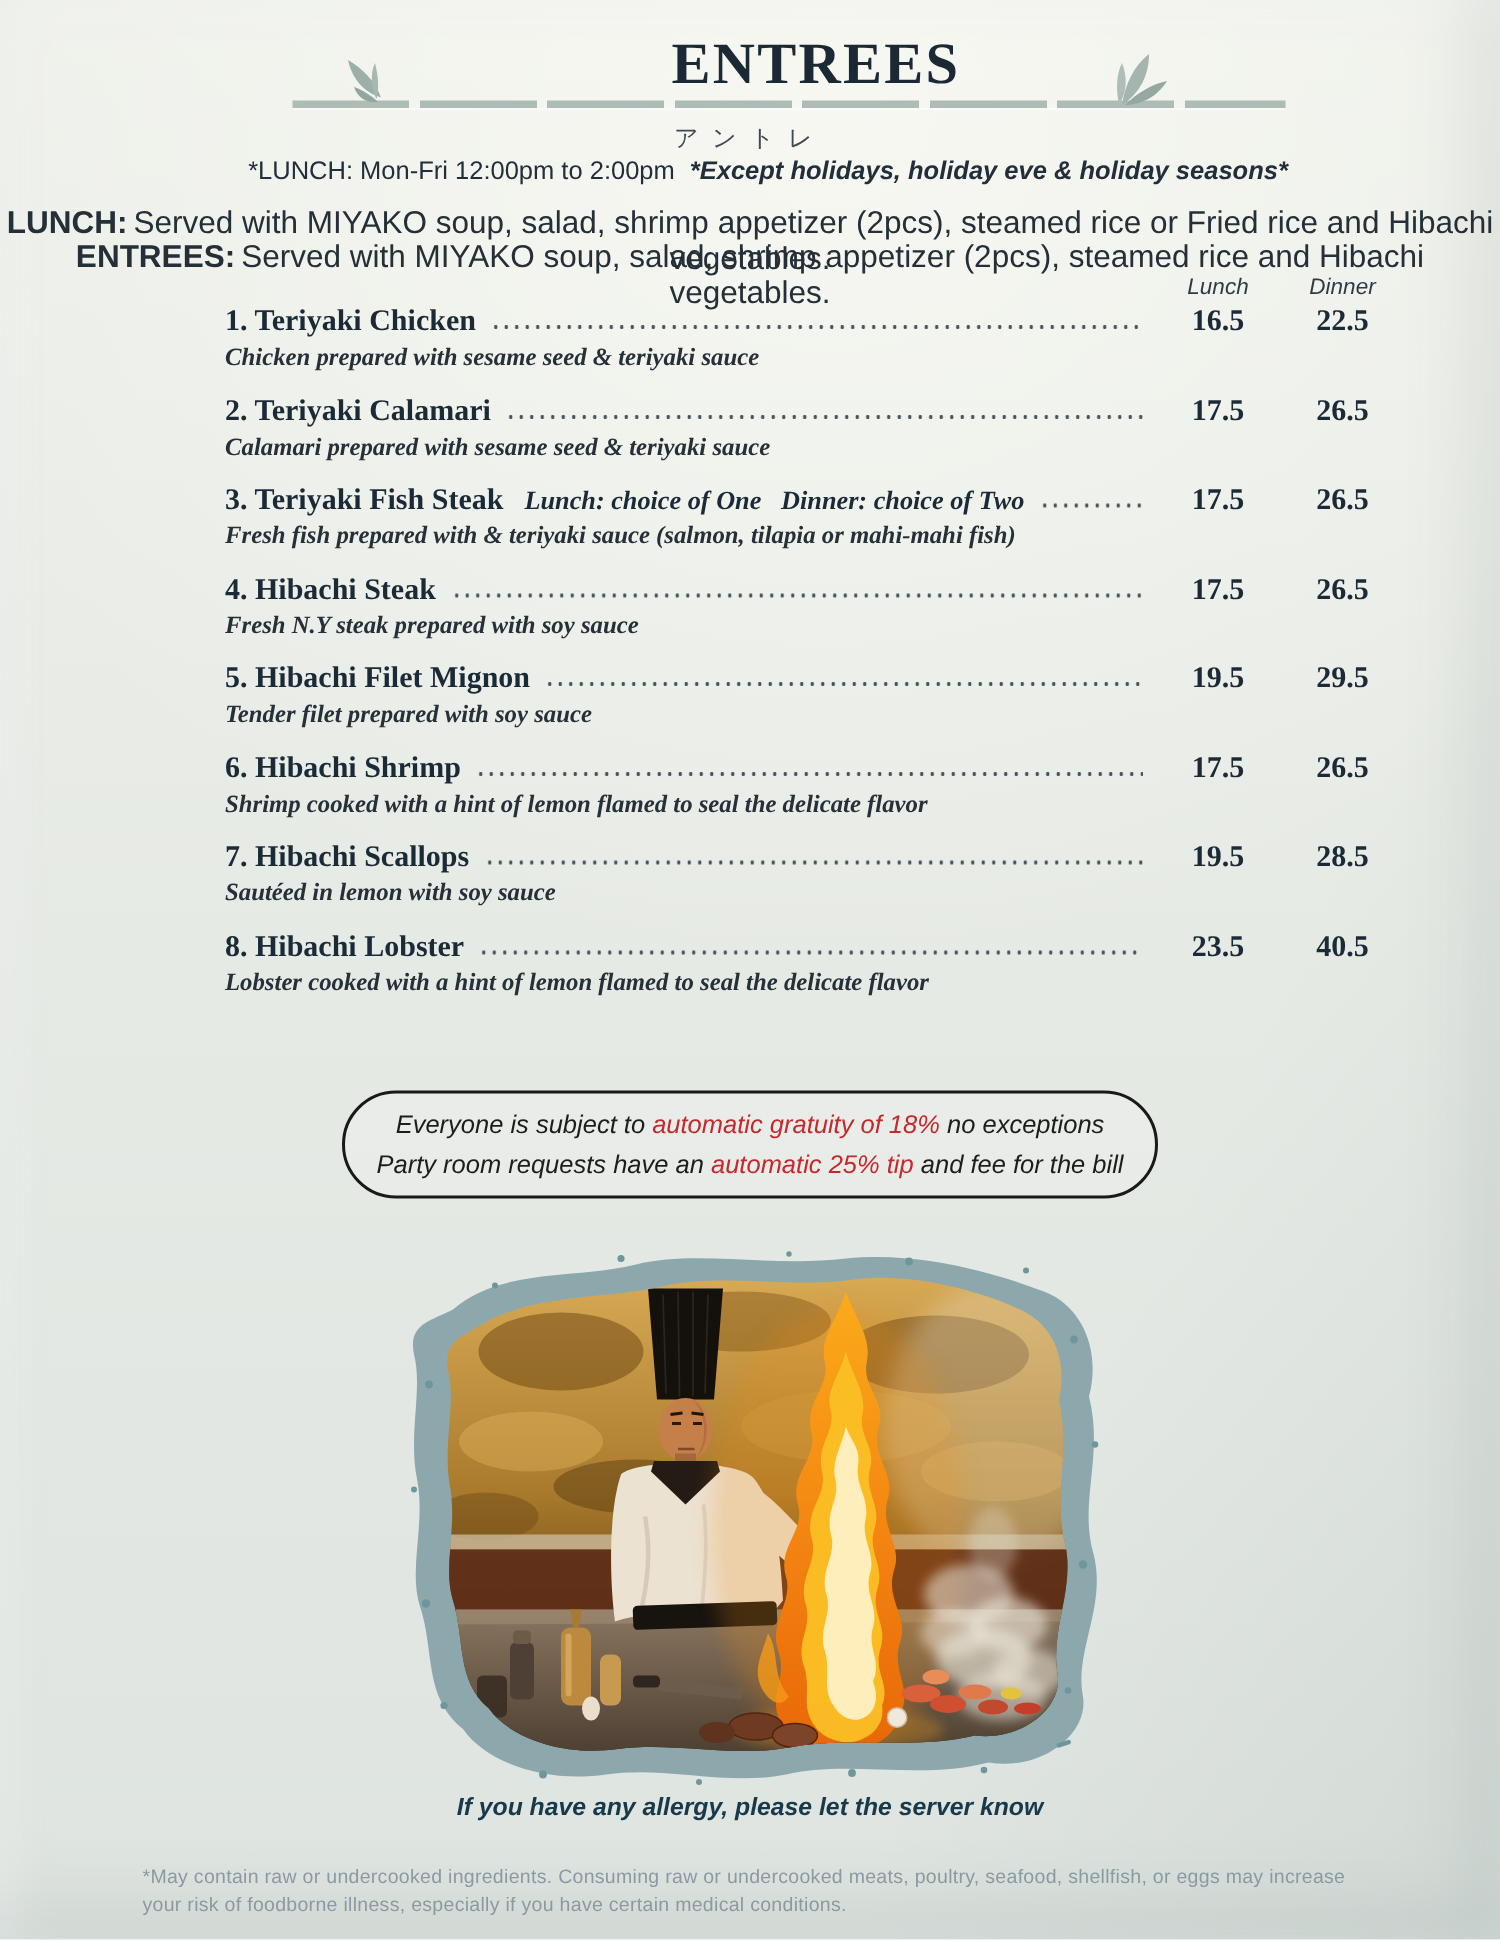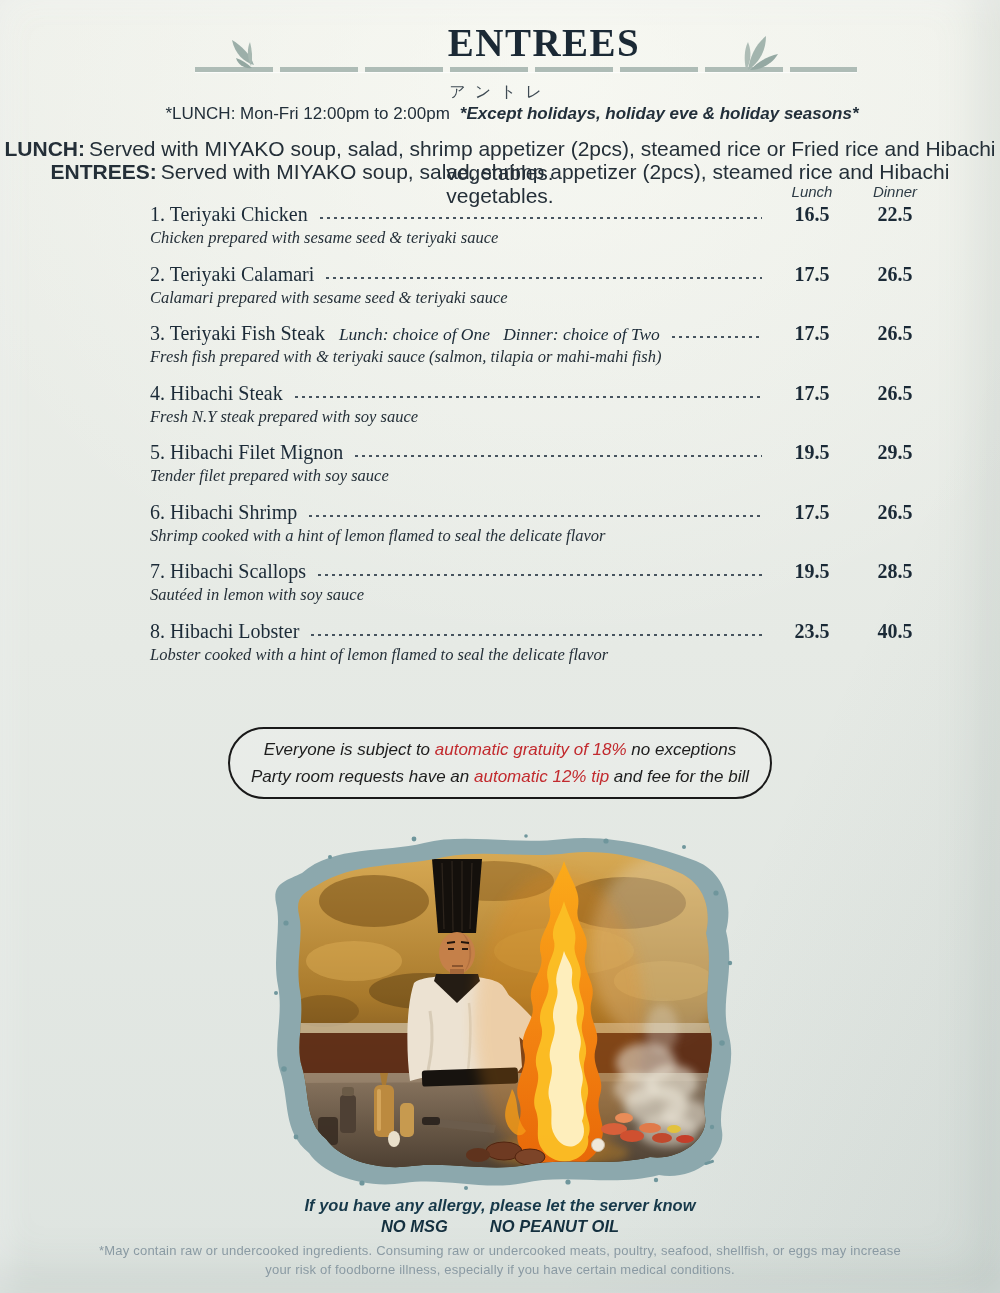--- a/index.html
+++ b/index.html
@@ -29,44 +29,44 @@
   .served.l1{top:137px;} .served.l2{top:160px;}
   .served b{font-weight:700;margin-right:4px;}
   
   .menu{position:absolute;top:183px;left:150px;width:788px;}
   .colheads{display:flex;margin-bottom:3px;font-style:italic;font-size:15px;color:#2d3b45;}
   .colheads .spacer{flex:1;}
   .col,.price{width:80px;text-align:center;}
   .col:last-child{width:86px;}
   .item{margin-bottom:14.5px;}
   .row{display:flex;align-items:baseline;}
-  .iname{font-family:"Liberation Serif",serif;font-weight:400;font-size:20px;color:#1b2a37;white-space:nowrap;text-align:center;}
+  .iname{font-family:"Liberation Serif",serif;font-weight:700;font-size:20px;color:#1b2a37;white-space:nowrap;text-align:center;}
   .inote{font-family:"Liberation Serif",serif;font-style:italic;font-size:17.5px;white-space:pre;}
   .inote:not(:empty){margin-left:14px;}
   .leader{flex:1;align-self:flex-end;height:4px;margin:0 10px 6px 10px;
     background-image:radial-gradient(circle,#47545f 1.15px,rgba(0,0,0,0) 1.35px);
     background-size:7px 4px;background-repeat:repeat-x;background-position:0 50%;}
   .price{font-family:"Liberation Serif",serif;font-weight:700;font-size:20px;color:#1b2a37;}
   .price.dn{width:86px;}
-  .desc{font-family:"Liberation Serif",serif;font-style:italic;font-size:16.5px;color:#253039;margin-top:2px;}
+  .desc{font-family:"Liberation Serif",serif;font-style:italic;font-size:16.5px;color:#253039;margin-top:2px;font-weight:bold;}
   
   .notice{position:absolute;top:727px;left:50%;transform:translateX(-50%);
     width:524px;border:2.5px solid #191919;border-radius:36px;padding:7px 8px;text-align:center;
     background:rgba(255,255,255,.15);}
   .notice p{margin:0;font-size:17px;font-weight:400;font-style:italic;color:#1d1d1d;line-height:27px;}
   .notice .red{color:#c22a2e;}
   
   .photo{position:absolute;top:831px;left:264px;width:478px;height:365px;margin:0;}
   
   .allergy{position:absolute;top:1196px;left:0;width:100%;text-align:center;margin:0;
     font-size:16.5px;font-weight:700;font-style:italic;color:#17394a;}
   .nomsg{position:absolute;top:1217px;left:0;width:100%;text-align:center;margin:0;
     font-size:16.5px;font-weight:700;font-style:italic;color:#14303f;}
   .nomsg .g2{margin-left:42px;}
-  .disclaimer{position:absolute;top:1241px;left:95px;width:810px;text-align:center;margin:0;
+  .disclaimer{position:absolute;top:1241px;left:95px;width:810px;text-align:left;margin:0;
     font-size:13px;line-height:19px;color:#8a9aa3;letter-spacing:.2px;}
 </style>
 </head>
 <body>
 
 <div class="page">
 
   <h1 class="title">ENTREES</h1>
 
   <div class="stalk"></div>
@@ -177,21 +177,21 @@
         <span class="leader"></span>
         <span class="price">23.5</span>
         <span class="price dn">40.5</span>
       </div>
       <div class="desc">Lobster cooked with a hint of lemon flamed to seal the delicate flavor</div>
     </div>
   </section>
 
   <div class="notice">
     <p><span>Everyone is subject to </span><span class="red">automatic gratuity of 18%</span><span> no exceptions</span></p>
-    <p><span>Party room requests have an </span><span class="red">automatic 12% tip</span><span> and fee for the bill</span></p>
+    <p><span>Party room requests have an </span><span class="red">automatic 25% tip</span><span> and fee for the bill</span></p>
   </div>
 
   <figure class="photo">
     <svg width="478" height="365" viewBox="0 0 478 365">
       <defs>
         <clipPath id="pclip">
           <path d="M52,55 C90,30 140,36 180,26 C220,18 265,28 305,22 C345,17 390,30 416,42 C438,52 448,75 442,102 C450,138 438,165 446,198 C453,228 436,255 441,285 C445,308 416,330 386,326 C345,336 300,326 262,334 C224,341 186,330 148,335 C112,340 76,328 62,308 C40,290 46,262 38,236 C31,214 41,188 36,160 C31,132 40,105 35,84 C31,66 40,62 52,55 Z"></path>
         </clipPath>
         <linearGradient id="mural" x1="0" y1="0" x2="0" y2="1">
           <stop offset="0" stop-color="#d9ab55"></stop>
@@ -334,18 +334,15 @@
           <ellipse cx="398" cy="307" rx="10" ry="5" fill="#c1492c"></ellipse>
           <circle cx="334" cy="314" r="6.5" fill="#f0e8da" stroke="#cbb89f"></circle>
           <ellipse cx="410" cy="298" rx="7" ry="4" fill="#e2c23e"></ellipse>
           <ellipse cx="421" cy="308" rx="9" ry="4" fill="#c43e2a"></ellipse>
         </g>
       </g>
     </svg>
   </figure>
 
   <p class="allergy">If you have any allergy, please let the server know</p>
-  <p class="nomsg">
-    <span>NO MSG</span><span class="g2">NO PEANUT OIL</span>
-  </p>
   <p class="disclaimer">*May contain raw or undercooked ingredients. Consuming raw or undercooked meats, poultry, seafood, shellfish, or eggs may increase your risk of foodborne illness, especially if you have certain medical conditions.</p>
 
 </div>
 
 </body></html>

